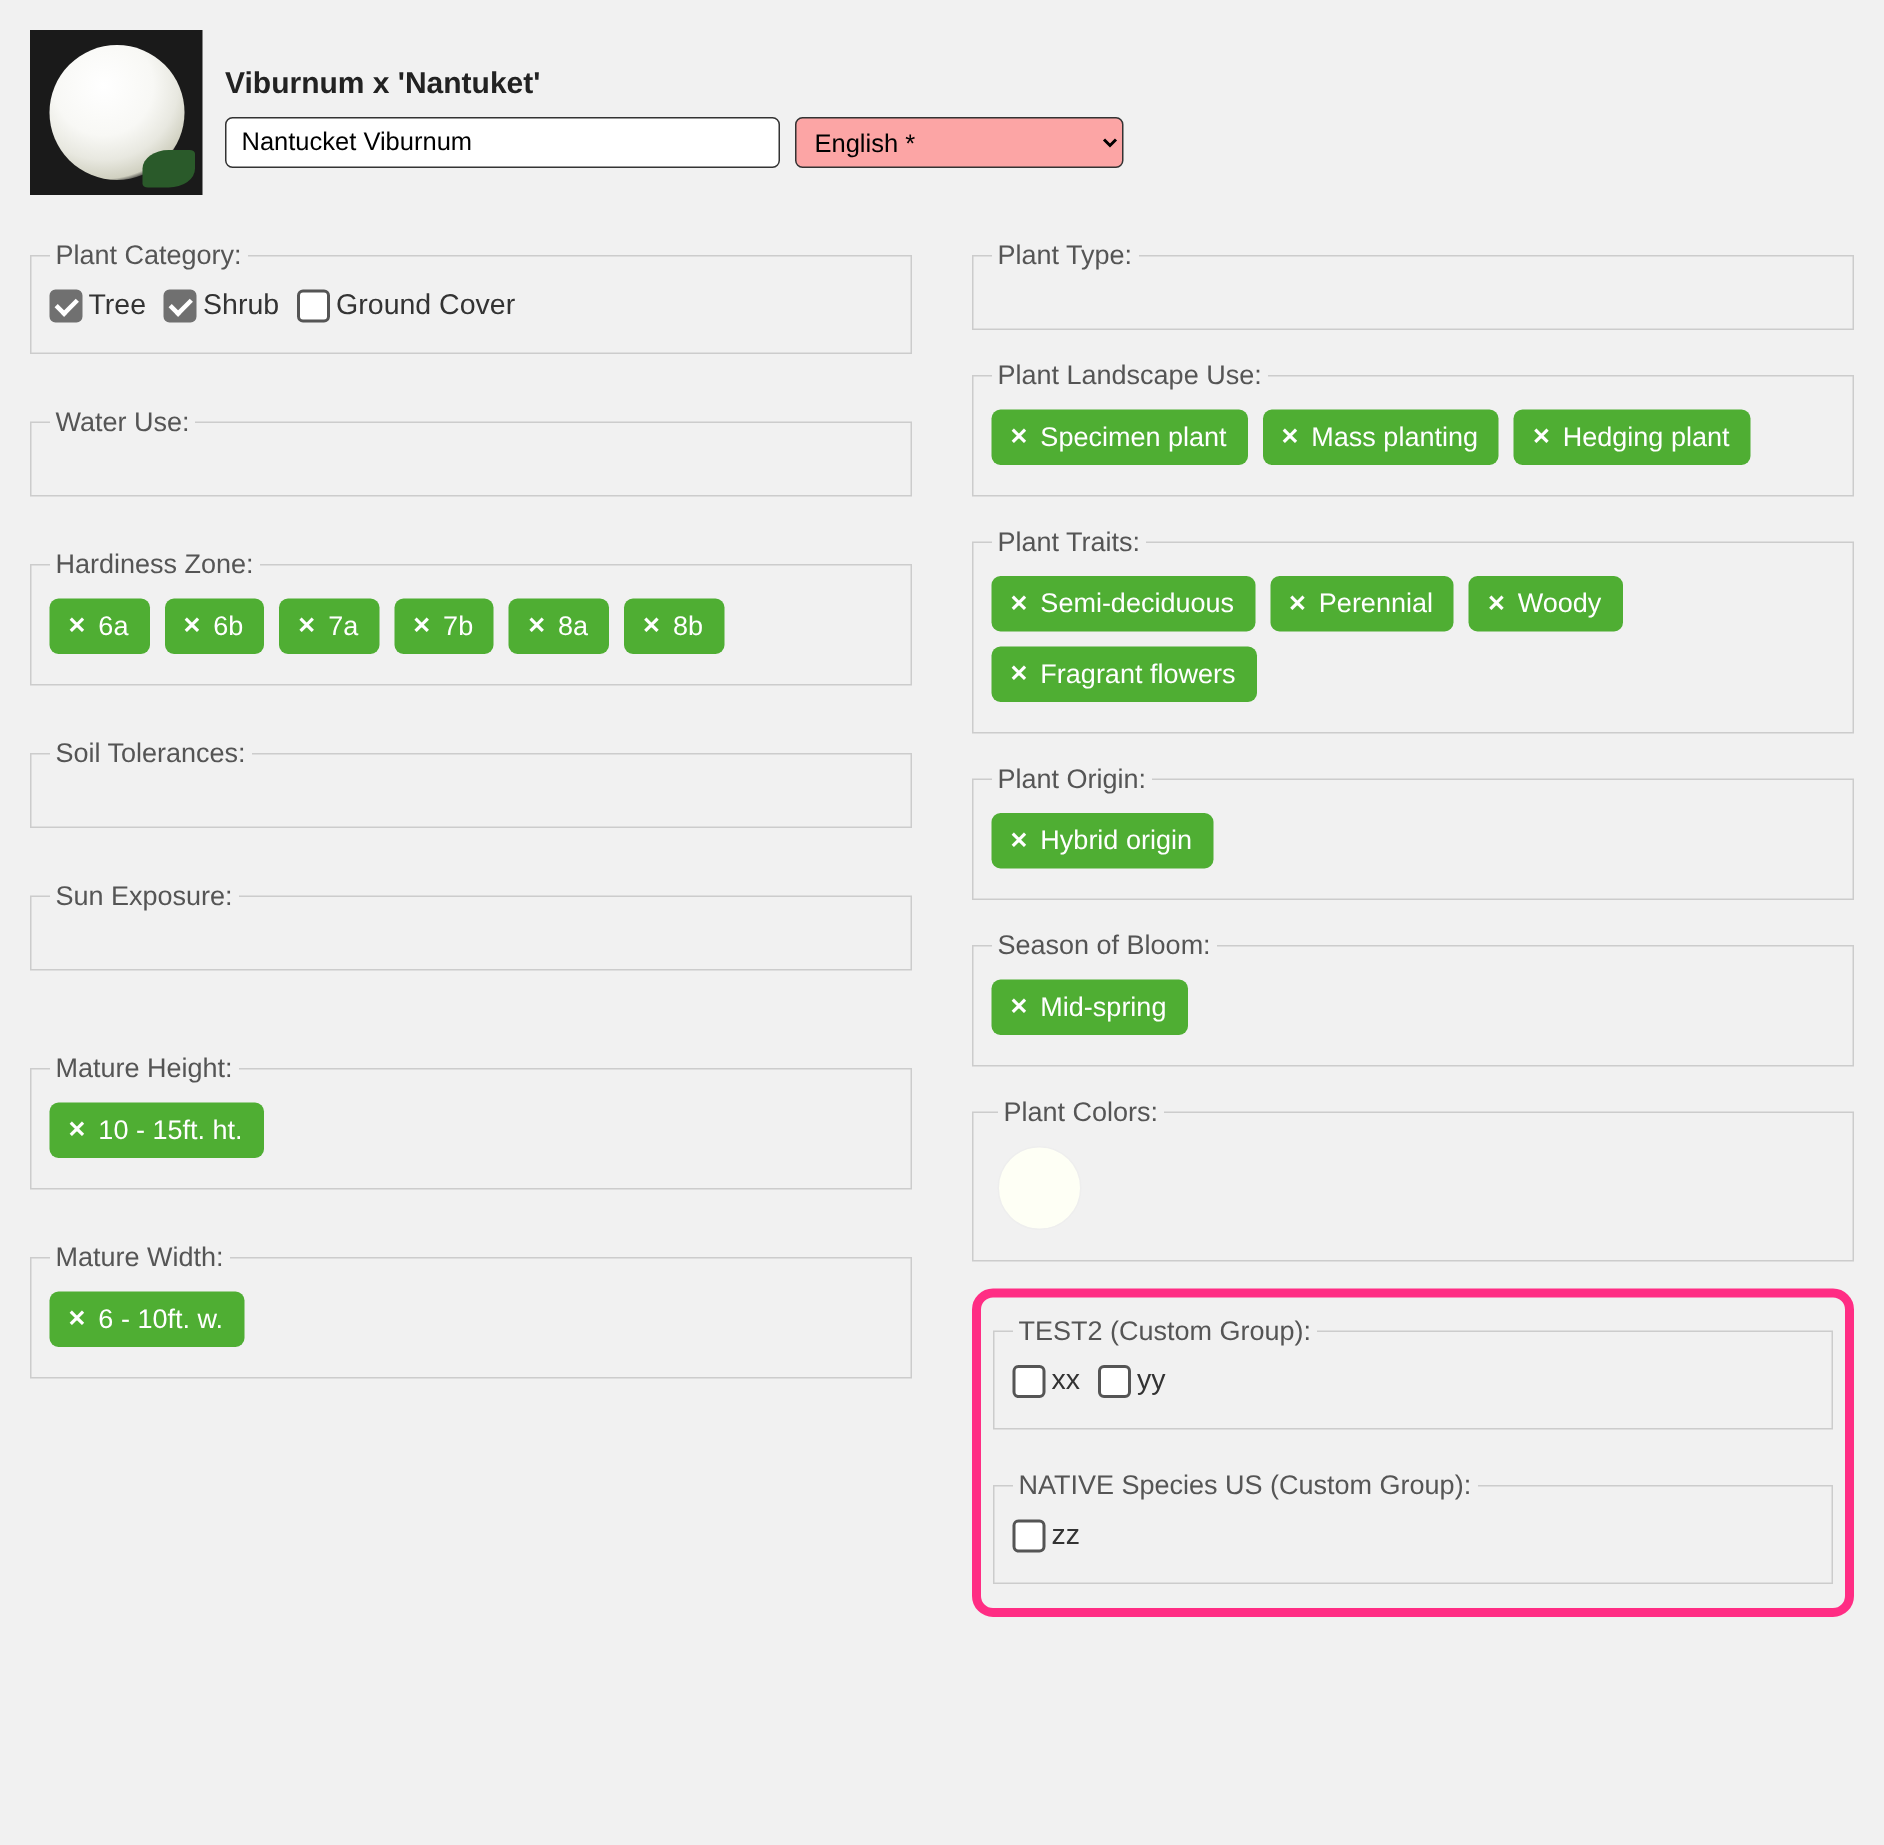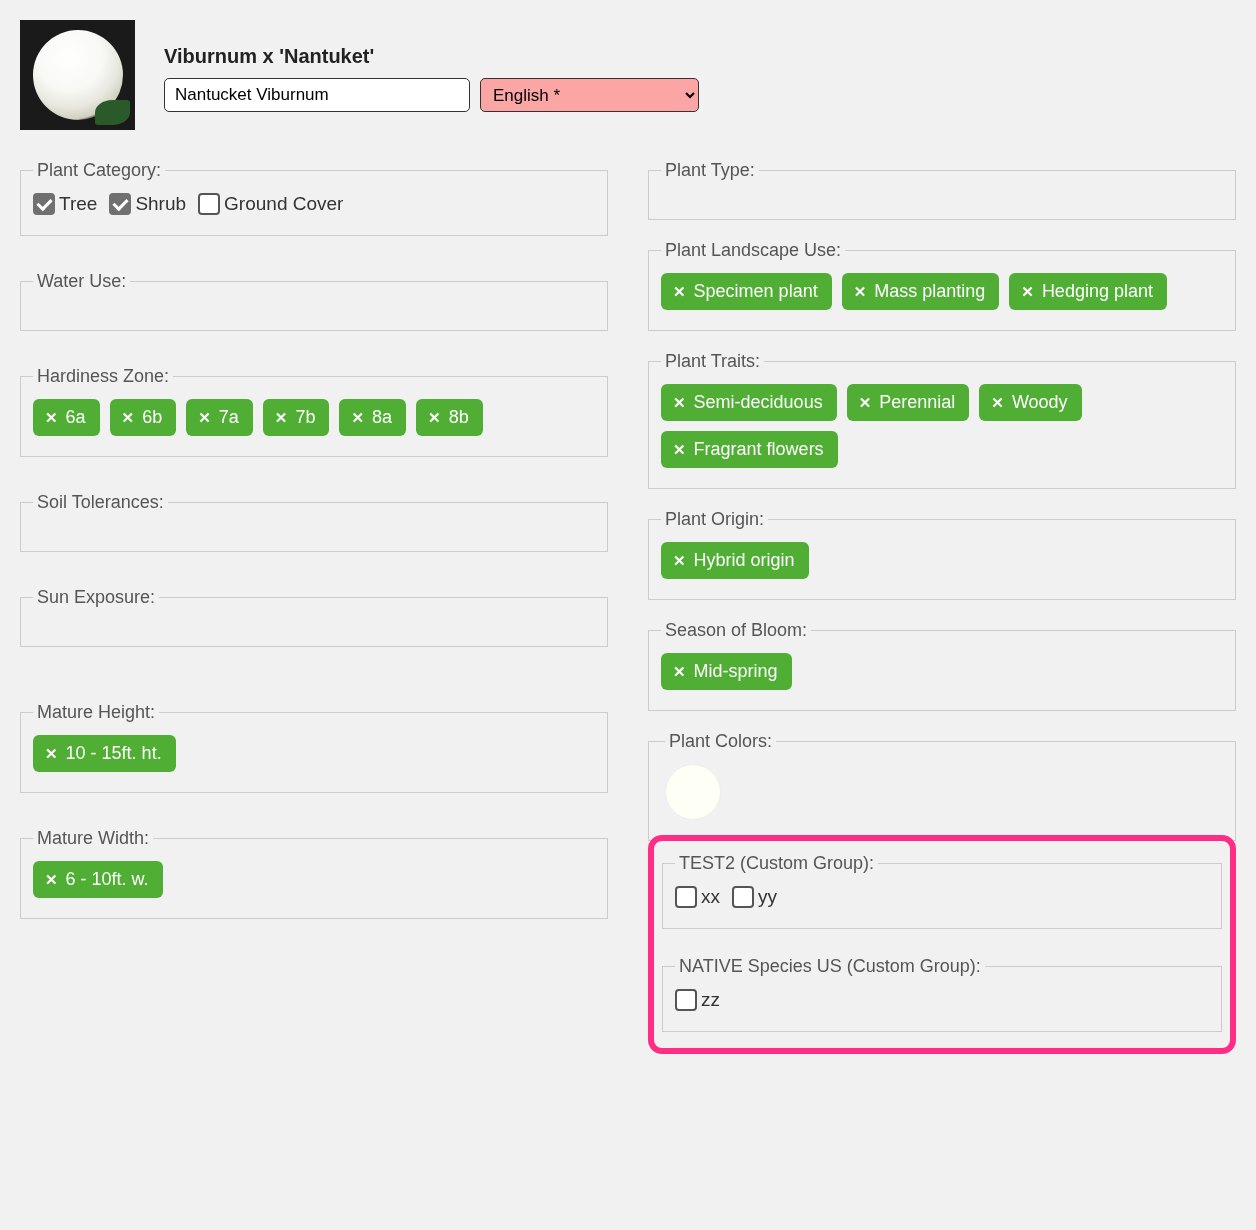--- a/index.html
+++ b/index.html
@@ -6,21 +6,21 @@
   body {
     margin: 0;
     padding: 20px;
     background: #f1f1f1;
     font-family: Arial, Helvetica, sans-serif;
     color: #333;
     width: 1256px;
   }
   .header {
     display: flex;
-    gap: 29px;
+    gap: 15px;
     margin-bottom: 30px;
   }
   .thumb {
     width: 115px;
     height: 110px;
     background: #1a1a1a;
     position: relative;
     overflow: hidden;
   }
   .thumb-flower {
@@ -50,21 +50,21 @@
     font-weight: bold;
     font-size: 20px;
     color: #222;
     margin-bottom: 10px;
   }
   .header-inputs {
     display: flex;
     gap: 10px;
   }
   .name-input {
-    width: 306px;
+    width: 370px;
     height: 34px;
     padding: 6px 10px;
     font-size: 17px;
     border: 1px solid #333;
     border-radius: 5px;
     background: #fff;
   }
   .lang-select {
     width: 219px;
     height: 34px;
@@ -332,21 +332,21 @@
     <fieldset style="margin-bottom:20px;">
       <legend>Season of Bloom:</legend>
       <div class="tag-row" id="bloom-tags">
           <span class="tag">
             <span class="x">✕</span>
             <span>Mid-spring</span>
           </span>
         </div>
     </fieldset>
 
-    <fieldset style="margin-bottom:4px;padding-left:16px;">
+    <fieldset style="margin-bottom:28px;padding-left:16px;">
       <legend>Plant Colors:</legend>
       <div class="tag-row" id="color-swatches">
           <span class="color-swatch" style="background: rgb(254, 255, 245);"></span>
         </div>
     </fieldset>
 
     <div class="highlight-box">
       <fieldset>
         <legend>TEST2 (Custom Group):</legend>
         <div class="checkbox-row" id="test2-opts">

